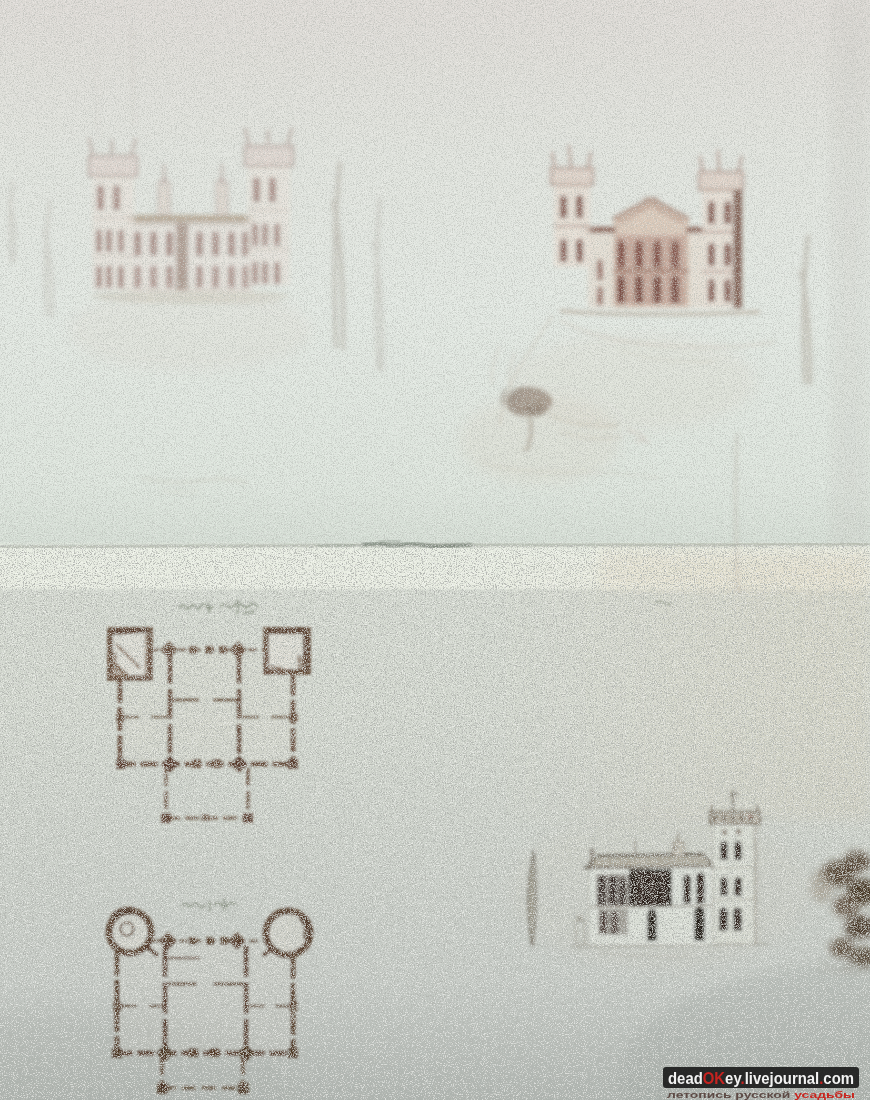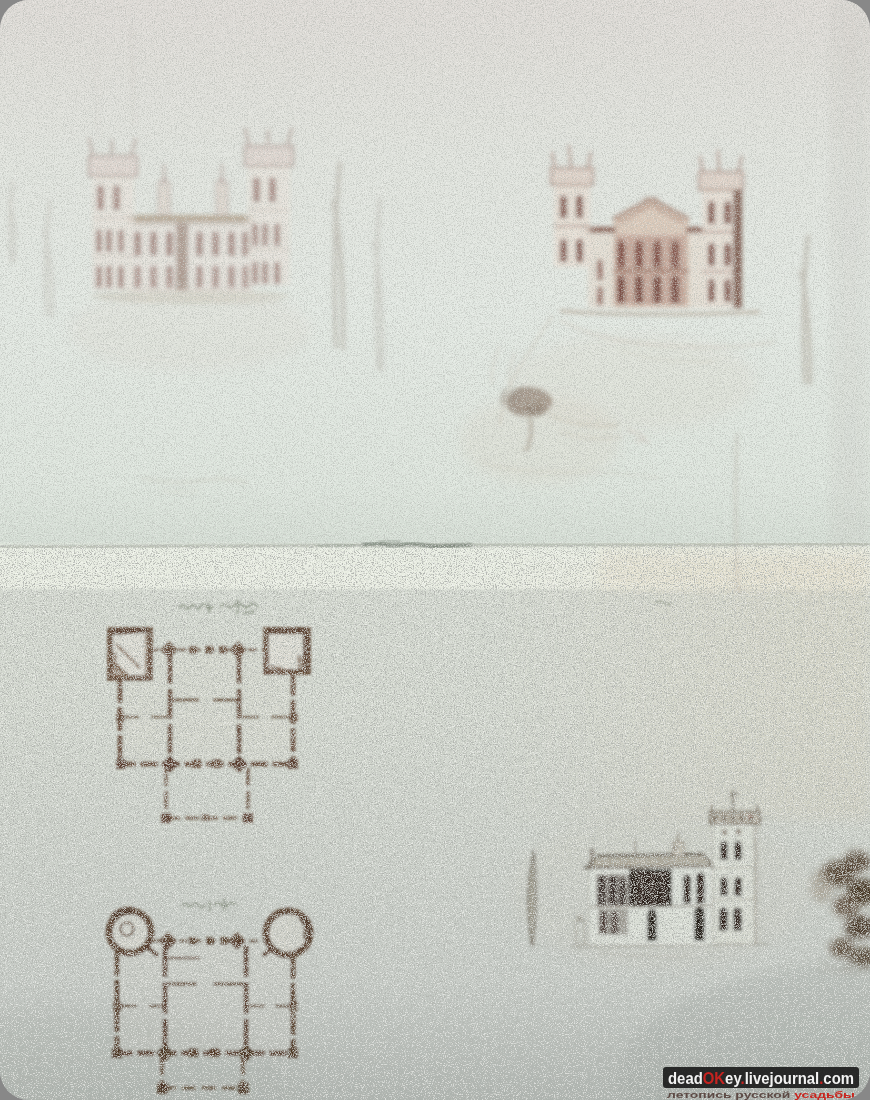--- a/index.html
+++ b/index.html
@@ -1,16 +1,16 @@
 <!DOCTYPE html>
 <html><head>
 <meta charset="utf-8">
 <style>
 html,body{margin:0;padding:0;background:#888;}
-#page{width:870px;height:1100px;position:relative;overflow:hidden;font-family:"Liberation Sans",sans-serif;border-radius:29px;}
+#page{width:870px;height:1100px;position:relative;overflow:hidden;font-family:"Liberation Sans",sans-serif;}
 svg{display:block;}
 </style>
 </head>
 <body>
 <div id="page">
 <svg width="870" height="1100" viewBox="0 0 870 1100">
 <defs>
   <linearGradient id="bgv" x1="0" y1="0" x2="0" y2="1">
     <stop offset="0" stop-color="#dfddd8"></stop>
     <stop offset="0.10" stop-color="#e0e2dc"></stop>

